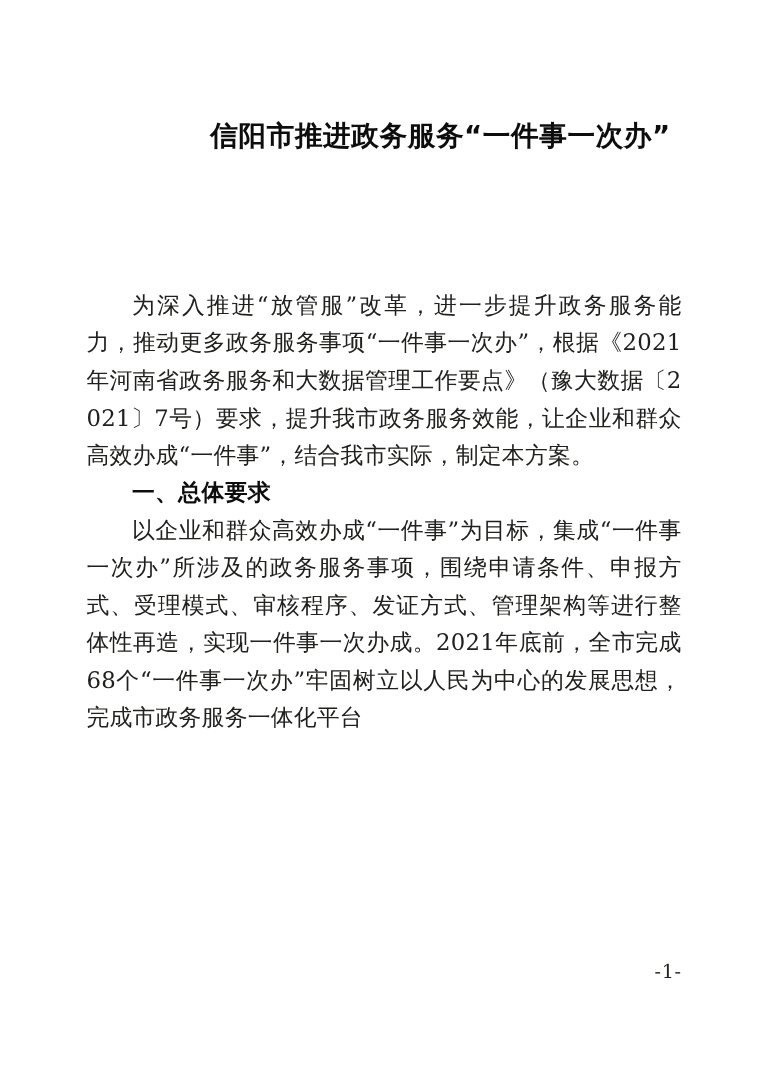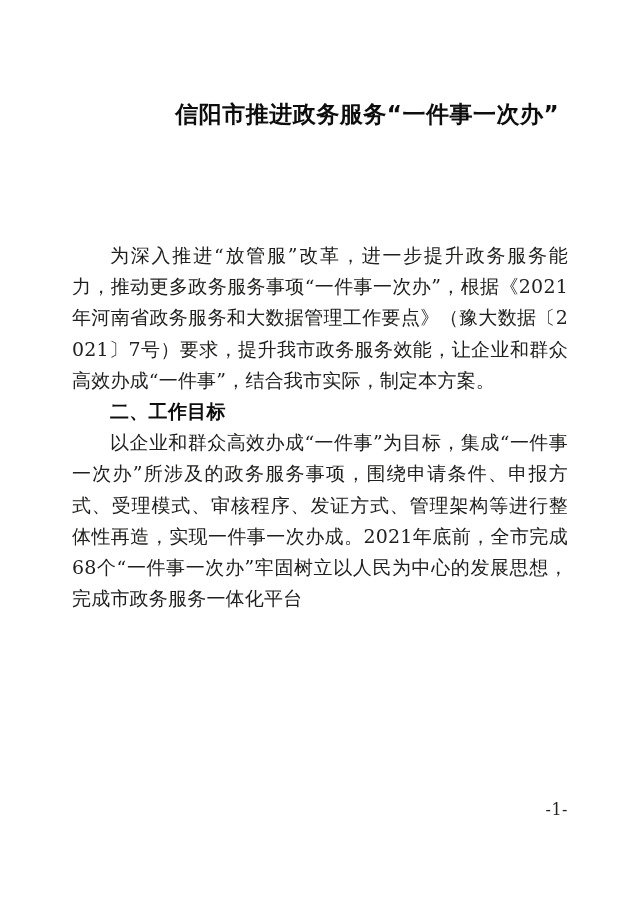--- a/index.html
+++ b/index.html
@@ -96,23 +96,23 @@
 <div class="page">
 
   <div class="doc-title">
     <div class="tline">信阳市推进政务服务“一件事一次办”</div>
   </div>
 
   <div class="body-block">
 
     <p class="para">为深入推进“放管服”改革，进一步提升政务服务能力，推动更多政务服务事项“一件事一次办”，根据《2021年河南省政务服务和大数据管理工作要点》（豫大数据〔2021〕7号）要求，提升我市政务服务效能，让企业和群众高效办成“一件事”，结合我市实际，制定本方案。</p>
 
+    <h2 class="section-heading">一、总体要求</h2>
 
 
-    <h2 class="section-heading">二、工作目标</h2>
 
     <p class="para last-line-left">以企业和群众高效办成“一件事”为目标，集成“一件事一次办”所涉及的政务服务事项，围绕申请条件、申报方式、受理模式、审核程序、发证方式、管理架构等进行整体性再造，实现一件事一次办成。2021年底前，全市完成68个“一件事一次办”牢固树立以人民为中心的发展思想，完成市政务服务一体化平台</p>
 
   </div>
 
   <div class="page-number">-1-</div>
 
 </div>
 
 </body></html>

